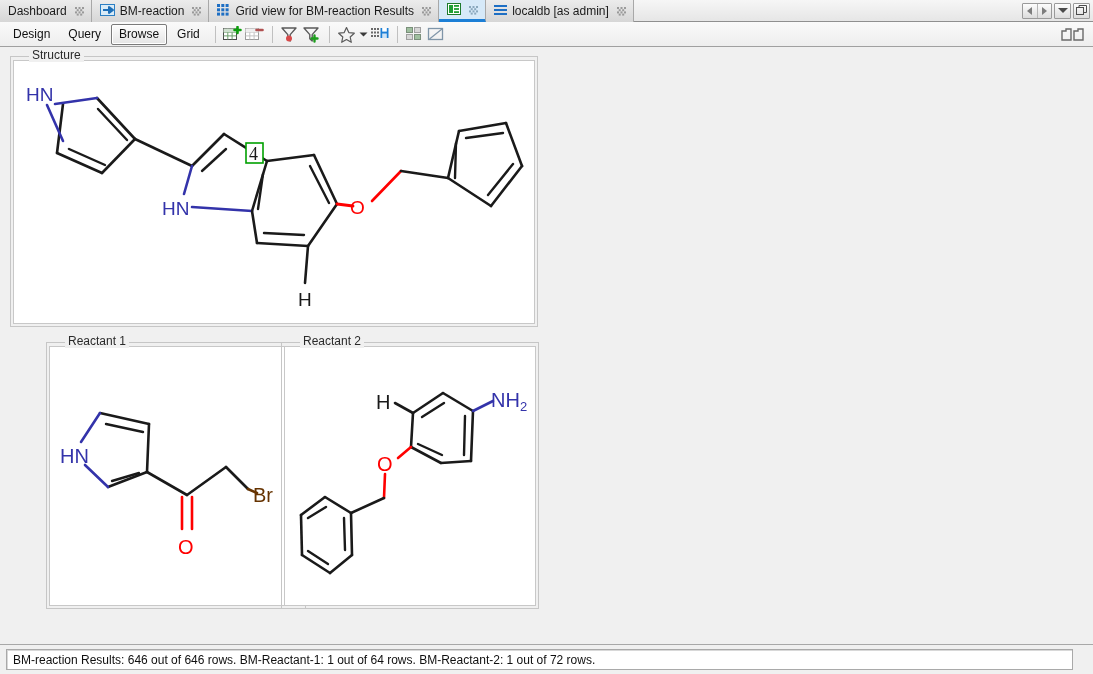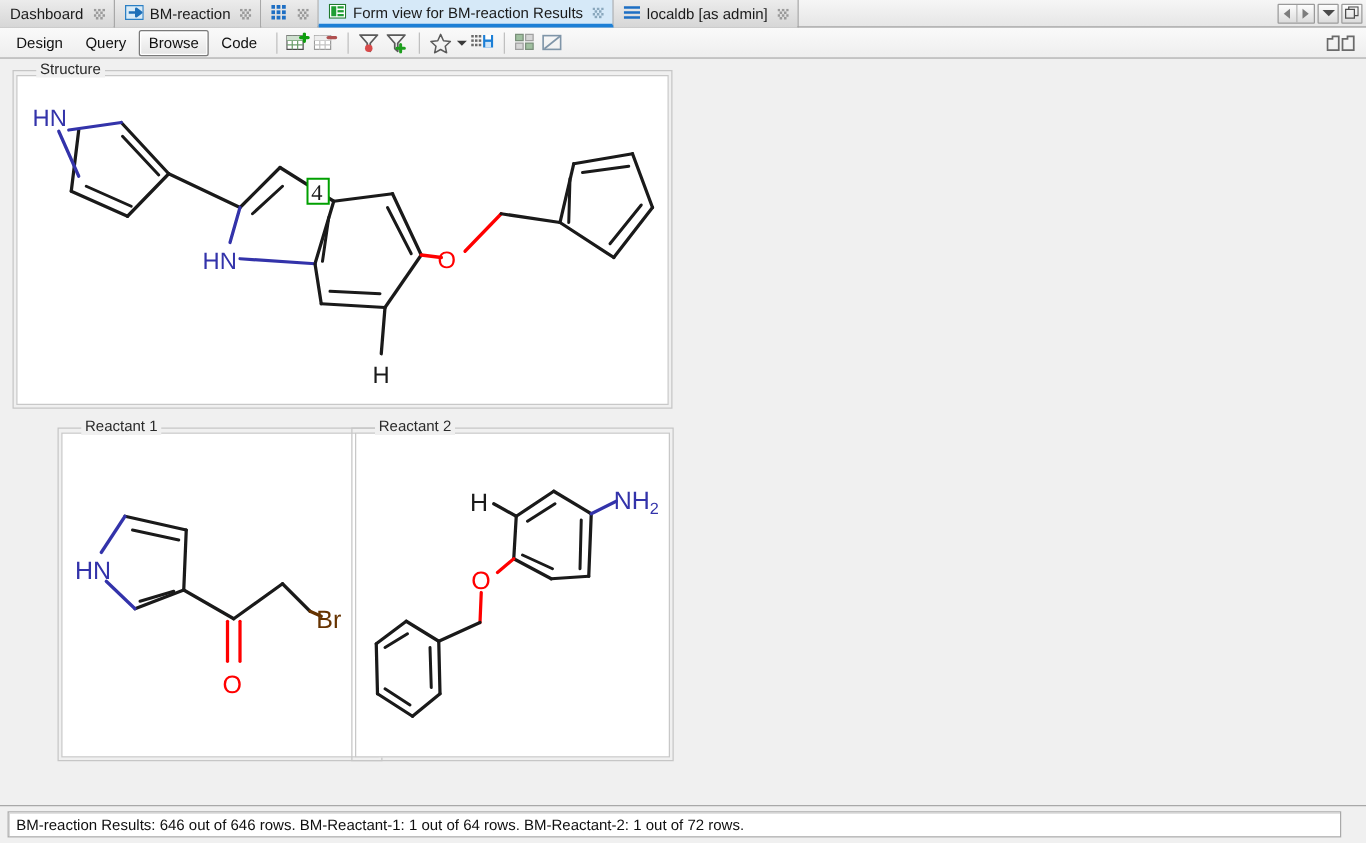--- a/index.html
+++ b/index.html
@@ -224,20 +224,21 @@
               <rect x="8.6" y="0" width="3" height="3"></rect>
               <rect x="0" y="4.3" width="3" height="3"></rect>
               <rect x="4.3" y="4.3" width="3" height="3"></rect>
               <rect x="8.6" y="4.3" width="3" height="3"></rect>
               <rect x="0" y="8.6" width="3" height="3"></rect>
               <rect x="4.3" y="8.6" width="3" height="3"></rect>
               <rect x="8.6" y="8.6" width="3" height="3"></rect>
             </g>
           </svg>
       </span>
+      <span class="tab-label">Grid view for BM-reaction Results</span>
       <span class="tab-close">
         <svg width="9" height="9" viewBox="0 0 9 9">
             <g fill="#9a9a9a">
               <rect x="0" y="0" width="2" height="2"></rect>
               <rect x="3.5" y="0" width="2" height="2"></rect>
               <rect x="7" y="0" width="2" height="2"></rect>
               <rect x="1.7" y="2.2" width="2" height="2"></rect>
               <rect x="5.2" y="2.2" width="2" height="2"></rect>
               <rect x="0" y="4.4" width="2" height="2"></rect>
               <rect x="3.5" y="4.4" width="2" height="2"></rect>
@@ -252,21 +253,20 @@
     <div class="tab active">
       <span>
         <svg width="14" height="12" viewBox="0 0 14 12">
             <rect x="0.5" y="0.5" width="13" height="11" fill="#ffffff" stroke="#1f7a2e"></rect>
             <rect x="2" y="2" width="4" height="8" fill="#1f9e34"></rect>
             <rect x="7" y="2" width="5" height="1.8" fill="#1f9e34"></rect>
             <rect x="7" y="5.1" width="5" height="1.8" fill="#1f9e34"></rect>
             <rect x="7" y="8.2" width="5" height="1.8" fill="#1f9e34"></rect>
           </svg>
       </span>
-      <span class="tab-label">Form view for BM-reaction Results</span>
       <span class="tab-close">
         <svg width="9" height="9" viewBox="0 0 9 9">
             <g fill="#8aa8bd">
               <rect x="0" y="0" width="2" height="2"></rect>
               <rect x="3.5" y="0" width="2" height="2"></rect>
               <rect x="7" y="0" width="2" height="2"></rect>
               <rect x="1.7" y="2.2" width="2" height="2"></rect>
               <rect x="5.2" y="2.2" width="2" height="2"></rect>
               <rect x="0" y="4.4" width="2" height="2"></rect>
               <rect x="3.5" y="4.4" width="2" height="2"></rect>
@@ -327,21 +327,21 @@
             <polyline points="3,2.5 3,0.5 10.5,0.5 10.5,7.5 7.5,7.5" fill="none" stroke="#4d4d4d"></polyline>
           </svg>
       </div>
     </div>
   </div>
 
   <div class="toolbar">
     <div class="mode-btn">Design</div>
     <div class="mode-btn">Query</div>
     <div class="mode-btn active">Browse</div>
-    <div class="mode-btn">Code</div>
+    <div class="mode-btn">Grid</div>
 
     <div class="tbsep"></div>
 
     <div class="ticon">
       <svg width="19" height="16" viewBox="0 0 19 16">
           <rect x="0.5" y="2.5" width="13" height="11" fill="#ffffff" stroke="#4a4a4a"></rect>
           <path d="M0.5 6.2 H13.5 M0.5 9.9 H13.5 M4.8 2.5 V13.5 M9.1 2.5 V13.5" stroke="#6d9e6d" stroke-width="1"></path>
           <rect x="0.5" y="2.5" width="13" height="3.7" fill="#cfe0cf"></rect>
           <path d="M14.5 1 v6 M11.5 4 h6" stroke="#0e9e0e" stroke-width="2.6" stroke-linecap="round"></path>
         </svg>

